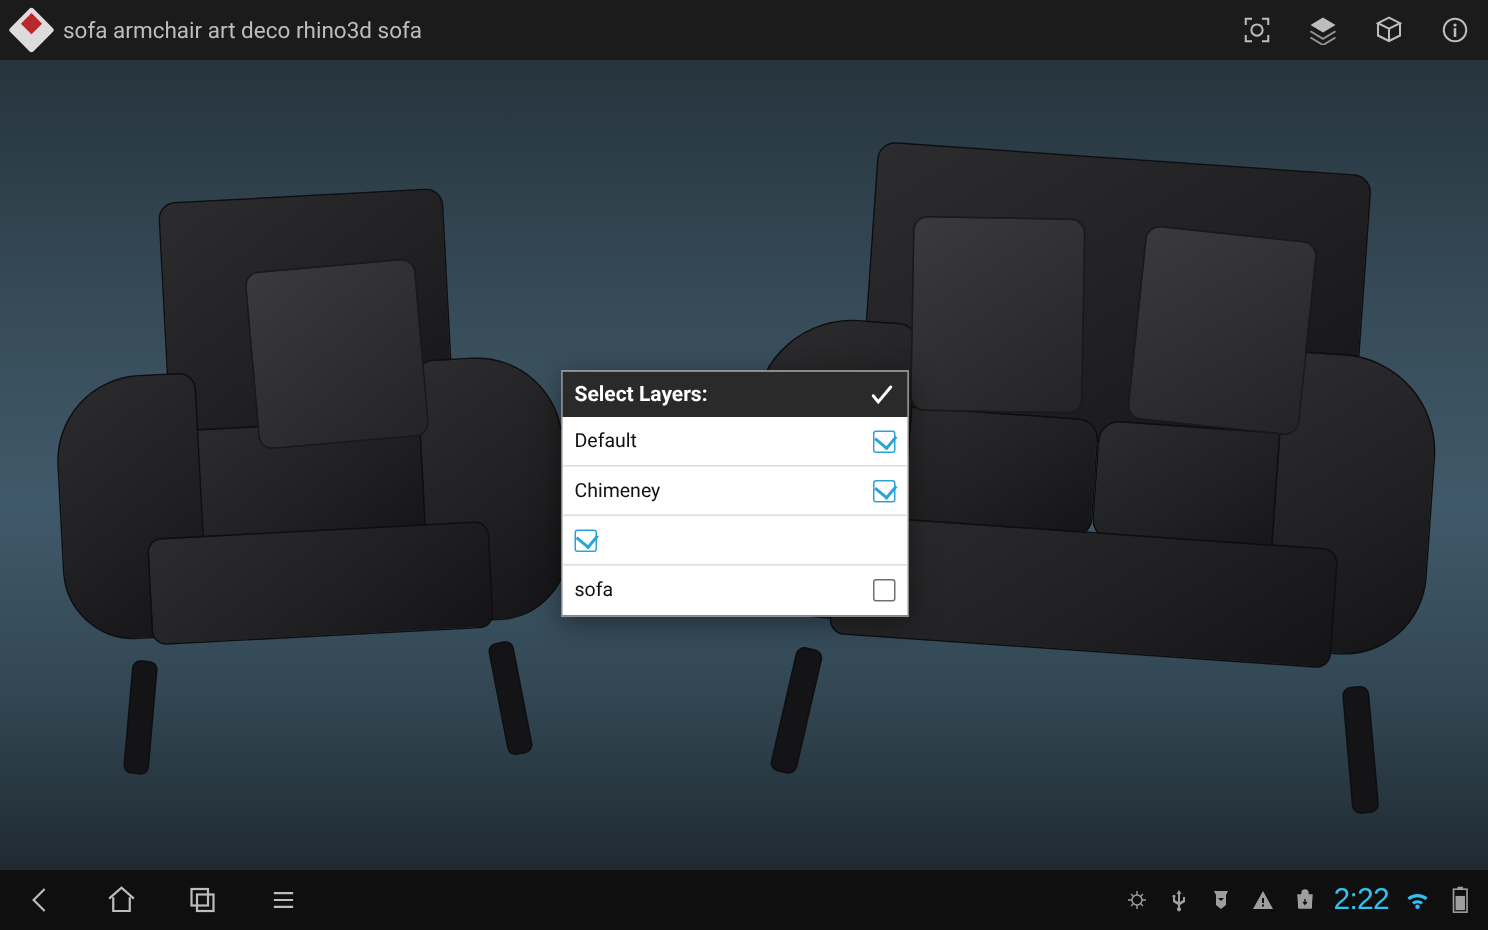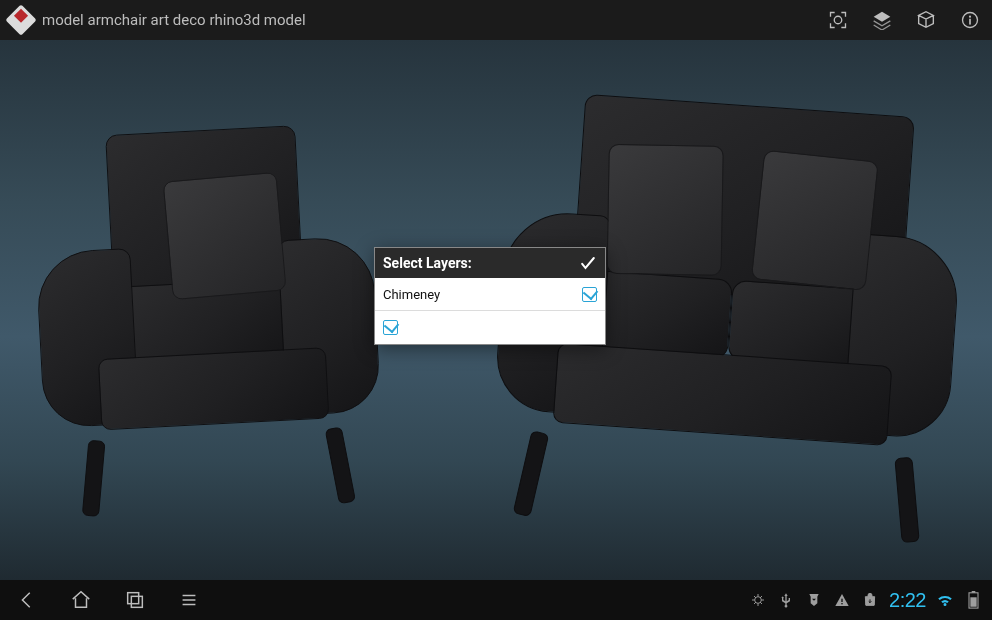--- a/index.html
+++ b/index.html
@@ -82,21 +82,21 @@
   .status-right { margin-left: auto; display: flex; align-items: center; gap: 10px; padding-right: 10px; height: 100%; }
   .status-ic { width: 18px; height: 18px; color: #9e9e9e; display:flex; align-items:center; justify-content:center; }
   .clock { color: #31c0f0; font-family: "Arial Narrow", Arial, sans-serif; letter-spacing: -0.5px; font-size: 20px; font-weight: 500; }
   .wifi { color: #31c0f0; }
 </style>
 </head>
 <body>
 
 <div class="titlebar">
   <div class="app-icon"></div>
-  <div class="title">model armchair art deco rhino3d model</div>
+  <div class="title">sofa armchair art deco rhino3d sofa</div>
   <div class="toolbar-right">
     <div class="tbtn">
       <svg width="20" height="20" viewBox="0 0 24 24">
           <path fill="none" stroke="#bdbdbd" stroke-width="1.6" d="M3 8V3h5 M21 8V3h-5 M3 16v5h5 M21 16v5h-5"></path>
           <circle cx="12" cy="12" r="4.5" fill="none" stroke="#bdbdbd" stroke-width="1.6"></circle>
         </svg>
     </div>
     <div class="tbtn">
       <svg width="20" height="20" viewBox="0 0 24 24">
           <path fill="#bdbdbd" d="M12 2 2 8l10 6 10-6z"></path>
@@ -148,25 +148,33 @@
     <div class="dialog-header">
       <span>Select Layers:</span>
       <div class="confirm">
         <svg width="20" height="20" viewBox="0 0 24 24">
             <path fill="none" stroke="#fff" stroke-width="2.4" stroke-linecap="round" d="M5 13l4 5L19 6"></path>
           </svg>
       </div>
     </div>
     <div id="dialog-rows">
         <div class="row">
+          <span class="label">Default</span>
+          <span class="cb checked"></span>
+        </div>
+        <div class="row">
           <span class="label">Chimeney</span>
           <span class="cb checked"></span>
         </div>
         <div class="row">
           <span class="cb checked"></span>
+        </div>
+        <div class="row">
+          <span class="label">sofa</span>
+          <span class="cb"></span>
         </div>
       </div>
   </div>
 </div>
 
 <div class="navbar">
   <div class="navbtn">
     <svg width="22" height="22" viewBox="0 0 24 24">
         <path fill="none" stroke="#bdbdbd" stroke-width="1.6" d="M15 4 7 12l8 8"></path>
       </svg>

